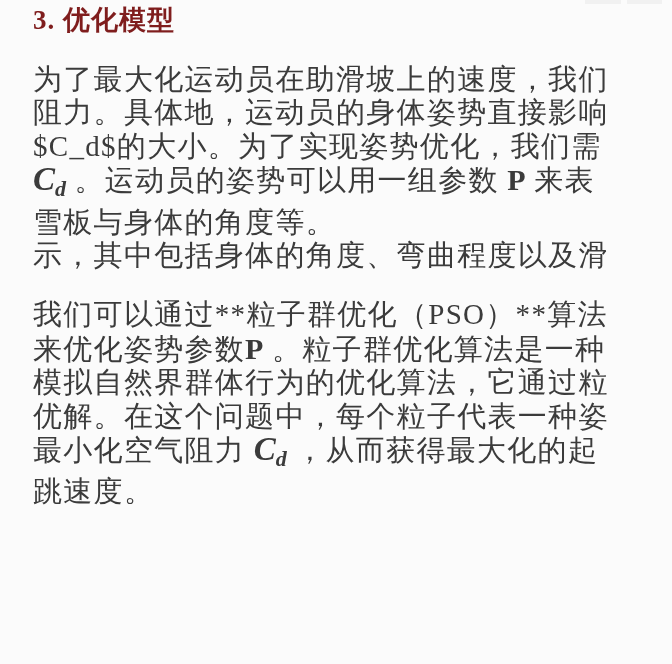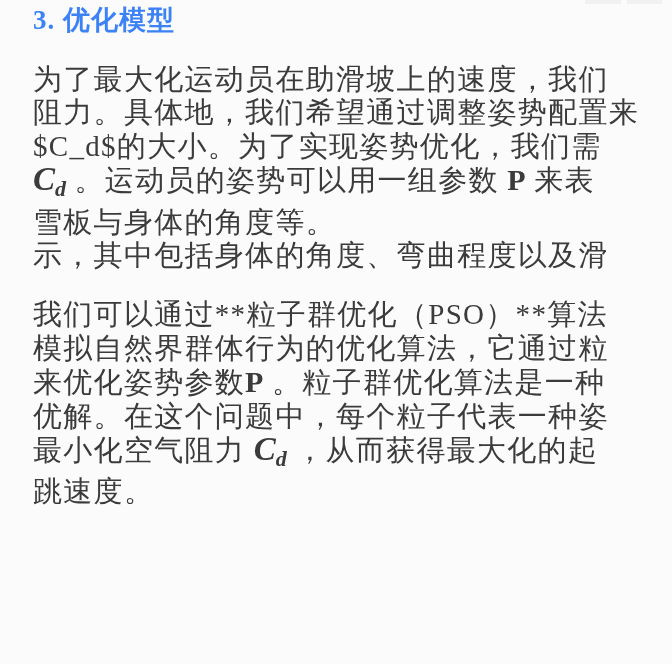--- a/index.html
+++ b/index.html
@@ -28,21 +28,21 @@
     left: 33px;
     top: 0;
     width: 614px;
     padding-top: 4px;
   }
   h1.doc-title {
     margin: 0 0 26px 0;
     font-size: 27px;
     line-height: 33px;
     font-weight: 700;
-    color: #3b82f6;
+    color: #7f1d1d;
     letter-spacing: 1px;
   }
   .paragraph {
     margin: 0 0 26px 0;
   }
   .text-line {
     font-size: 29px;
     line-height: 33.4px;
     letter-spacing: 1.3px;
     white-space: nowrap;
@@ -85,28 +85,28 @@
 <body>
 
 <div class="top-fragment" id="frag1"></div>
 <div class="top-fragment" id="frag2"></div>
 
 <main class="doc">
   <h1 class="doc-title">3. 优化模型</h1>
   <div id="content">
       <div class="paragraph">
         <div class="text-line"><span class="seg-plain">为了最大化运动员在助滑坡上的速度，我们</span></div>
-        <div class="text-line"><span class="seg-plain">阻力。具体地，我们希望通过调整姿势配置来</span></div>
+        <div class="text-line"><span class="seg-plain">阻力。具体地，运动员的身体姿势直接影响</span></div>
         <div class="text-line"><span class="seg-plain">$C_d$的大小。为了实现姿势优化，我们需</span></div>
         <div class="text-line"><span class="seg-mvarlg">C</span><span class="seg-msublg">d</span><span class="seg-plain"> 。运动员的姿势可以用一组参数 </span><span class="seg-mbold">P</span><span class="seg-plain"> 来表</span></div>
         <div class="text-line"><span class="seg-plain">雪板与身体的角度等。</span></div>
         <div class="text-line"><span class="seg-plain">示，其中包括身体的角度、弯曲程度以及滑</span></div>
       </div>
       <div class="paragraph">
         <div class="text-line"><span class="seg-plain">我们可以通过**粒子群优化（PSO）**算法</span></div>
+        <div class="text-line"><span class="seg-plain">来优化姿势参数</span><span class="seg-mbold">P</span><span class="seg-plain"> 。粒子群优化算法是一种</span></div>
         <div class="text-line"><span class="seg-plain">模拟自然界群体行为的优化算法，它通过粒</span></div>
-        <div class="text-line"><span class="seg-plain">来优化姿势参数</span><span class="seg-mbold">P</span><span class="seg-plain"> 。粒子群优化算法是一种</span></div>
         <div class="text-line"><span class="seg-plain">优解。在这个问题中，每个粒子代表一种姿</span></div>
         <div class="text-line"><span class="seg-plain">最小化空气阻力 </span><span class="seg-mvarlg">C</span><span class="seg-msublg">d</span><span class="seg-plain"> ，从而获得最大化的起</span></div>
         <div class="text-line"><span class="seg-plain">跳速度。</span></div>
       </div>
     </div>
 </main>
 
 </body></html>

